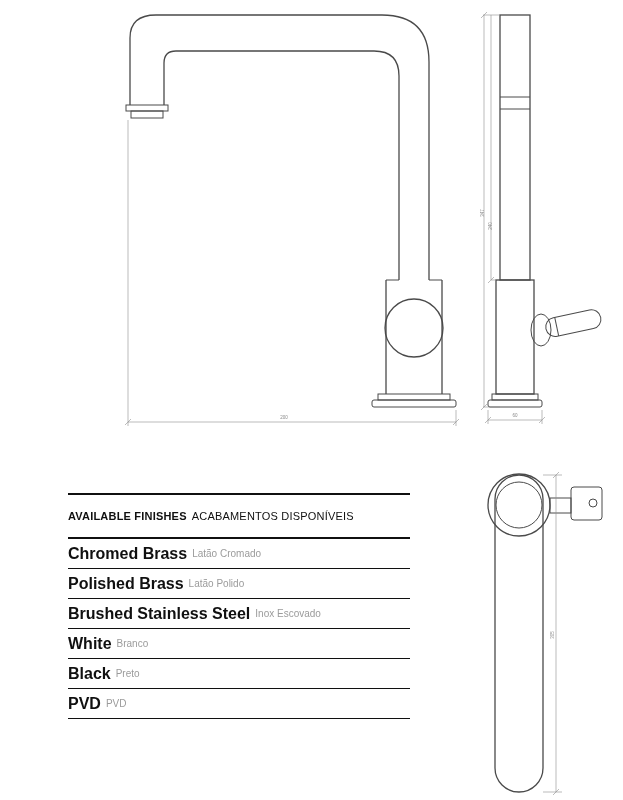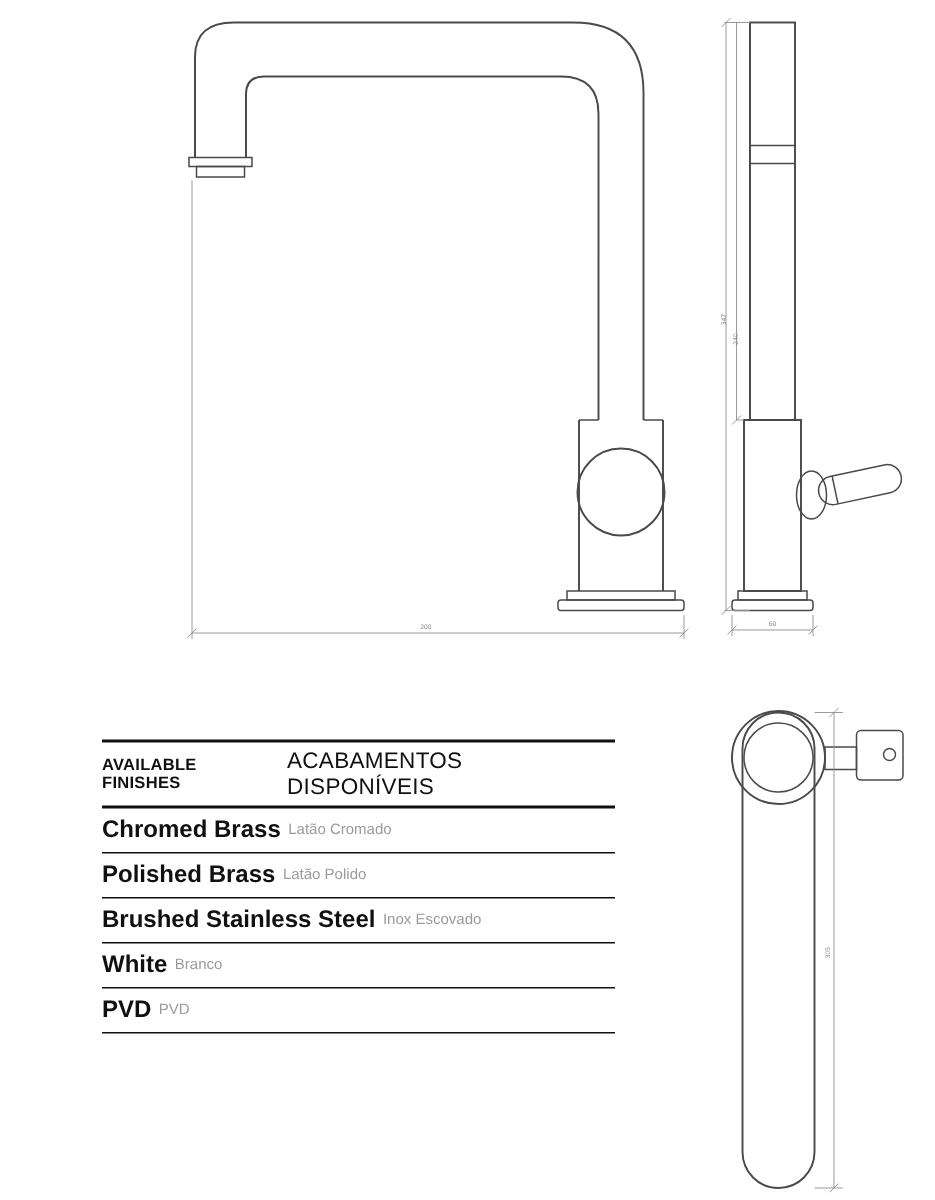--- a/index.html
+++ b/index.html
@@ -17,21 +17,21 @@
   .finishes{
     position:absolute;left:28px;top:493px;width:342px;
     border-top:2px solid #101010;
     margin-left:40px;
   }
   .f-header{
     height:42px;display:flex;align-items:center;gap:5px;
     border-bottom:2px solid #101010;
   }
   .f-header .en{font-weight:bold;font-size:11px;color:#101010;letter-spacing:.2px;}
-  .f-header .pt{font-size:15px;color:#101010;letter-spacing:.2px;}
+  .f-header .pt{font-size:11px;color:#101010;letter-spacing:.2px;}
   .f-row{
     height:29px;display:flex;align-items:center;gap:5px;
     border-bottom:1.6px solid #101010;
   }
   .f-row .en{font-weight:bold;font-size:16px;color:#101010;}
   .f-row .pt{font-size:10px;color:#9b9b9b;}
 </style>
 </head>
 <body>
 
@@ -141,18 +141,22 @@
     </div>
     <div class="f-row">
       <span class="en">Brushed Stainless Steel</span>
       <span class="pt">Inox Escovado</span>
     </div>
     <div class="f-row">
       <span class="en">White</span>
       <span class="pt">Branco</span>
     </div>
     <div class="f-row">
+      <span class="en">Black</span>
+      <span class="pt">Preto</span>
+    </div>
+    <div class="f-row">
       <span class="en">PVD</span>
       <span class="pt">PVD</span>
     </div>
   </div>
 
 </div>
 
 </body></html>

